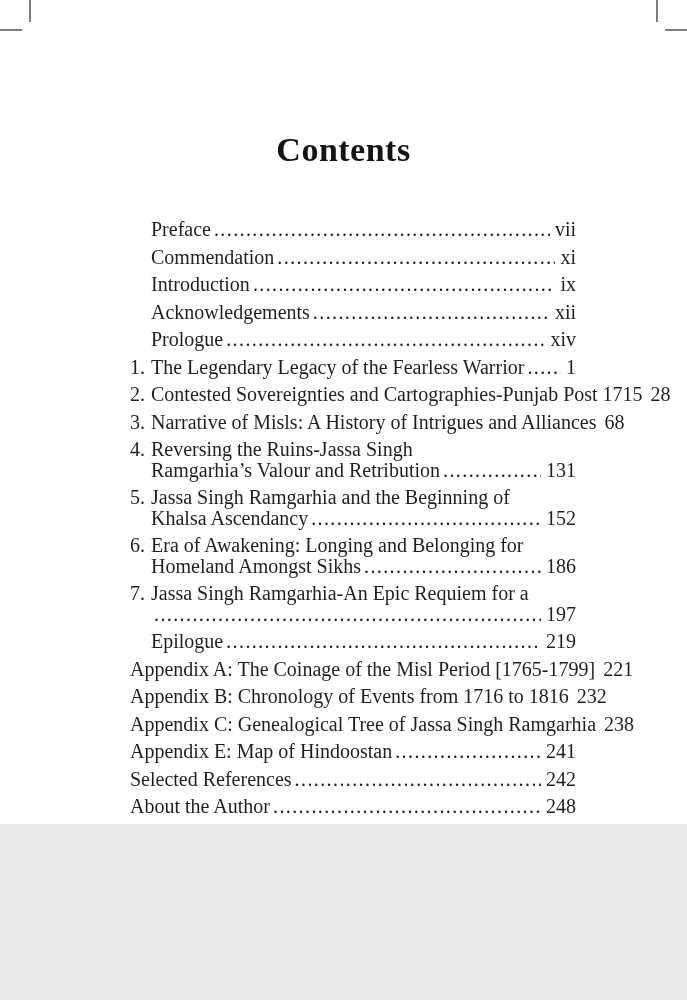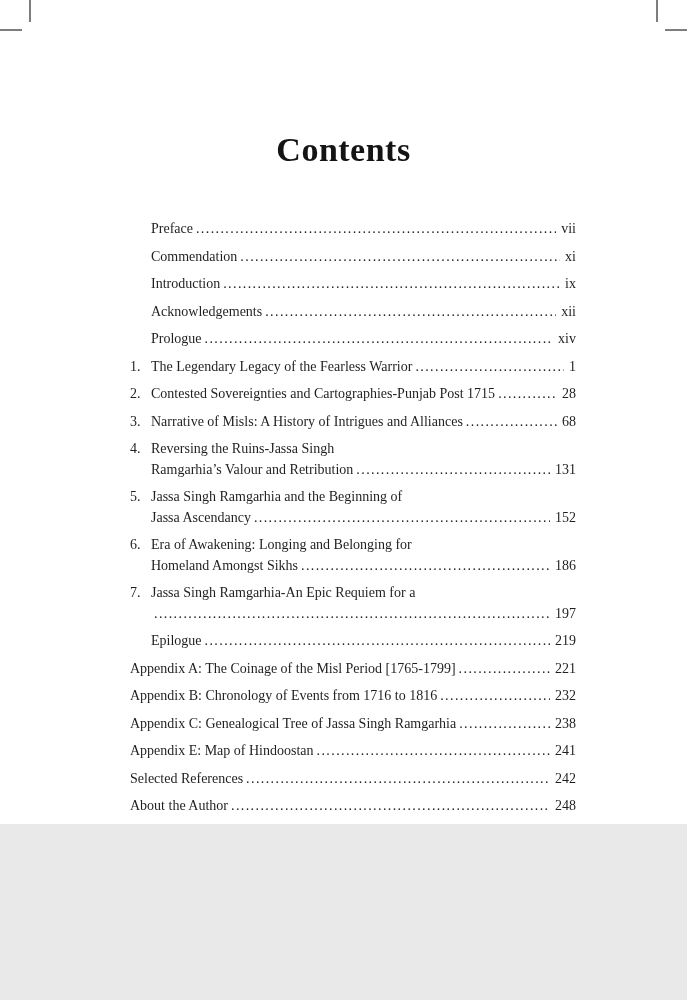--- a/index.html
+++ b/index.html
@@ -30,21 +30,21 @@
     font-size: 34px;
     line-height: 1;
     font-weight: bold;
     letter-spacing: 0.5px;
     color: #141414;
   }
 
   .toc {
     margin: 0 111px 0 130px;
     padding-top: 52px;
-    font-size: 14px;
+    font-size: 20px;
     line-height: 20.5px;
   }
   .toc-entry { margin-bottom: 7px; }
   .toc-entry.front  { padding-left: 21px; }
   .toc-entry.chapter { display: flex; }
   .toc-entry.appendix { padding-left: 0; }
   .num { flex: none; width: 21px; }
   .body { flex: 1; min-width: 0; }
   .line { display: flex; align-items: baseline; }
   .text { white-space: pre; }
@@ -165,21 +165,21 @@
           </div>
         </div>
       </div>
       <div class="toc-entry chapter">
         <span class="num">5.</span>
         <div class="body">
           <div class="line">
             <span class="text">Jassa Singh Ramgarhia and the Beginning of</span>
           </div>
           <div class="line">
-            <span class="text">Jassa Ascendancy</span>
+            <span class="text">Khalsa Ascendancy</span>
             <span class="leader"></span>
             <span class="pg">152</span>
           </div>
         </div>
       </div>
       <div class="toc-entry chapter">
         <span class="num">6.</span>
         <div class="body">
           <div class="line">
             <span class="text">Era of Awakening: Longing and Belonging for</span>

